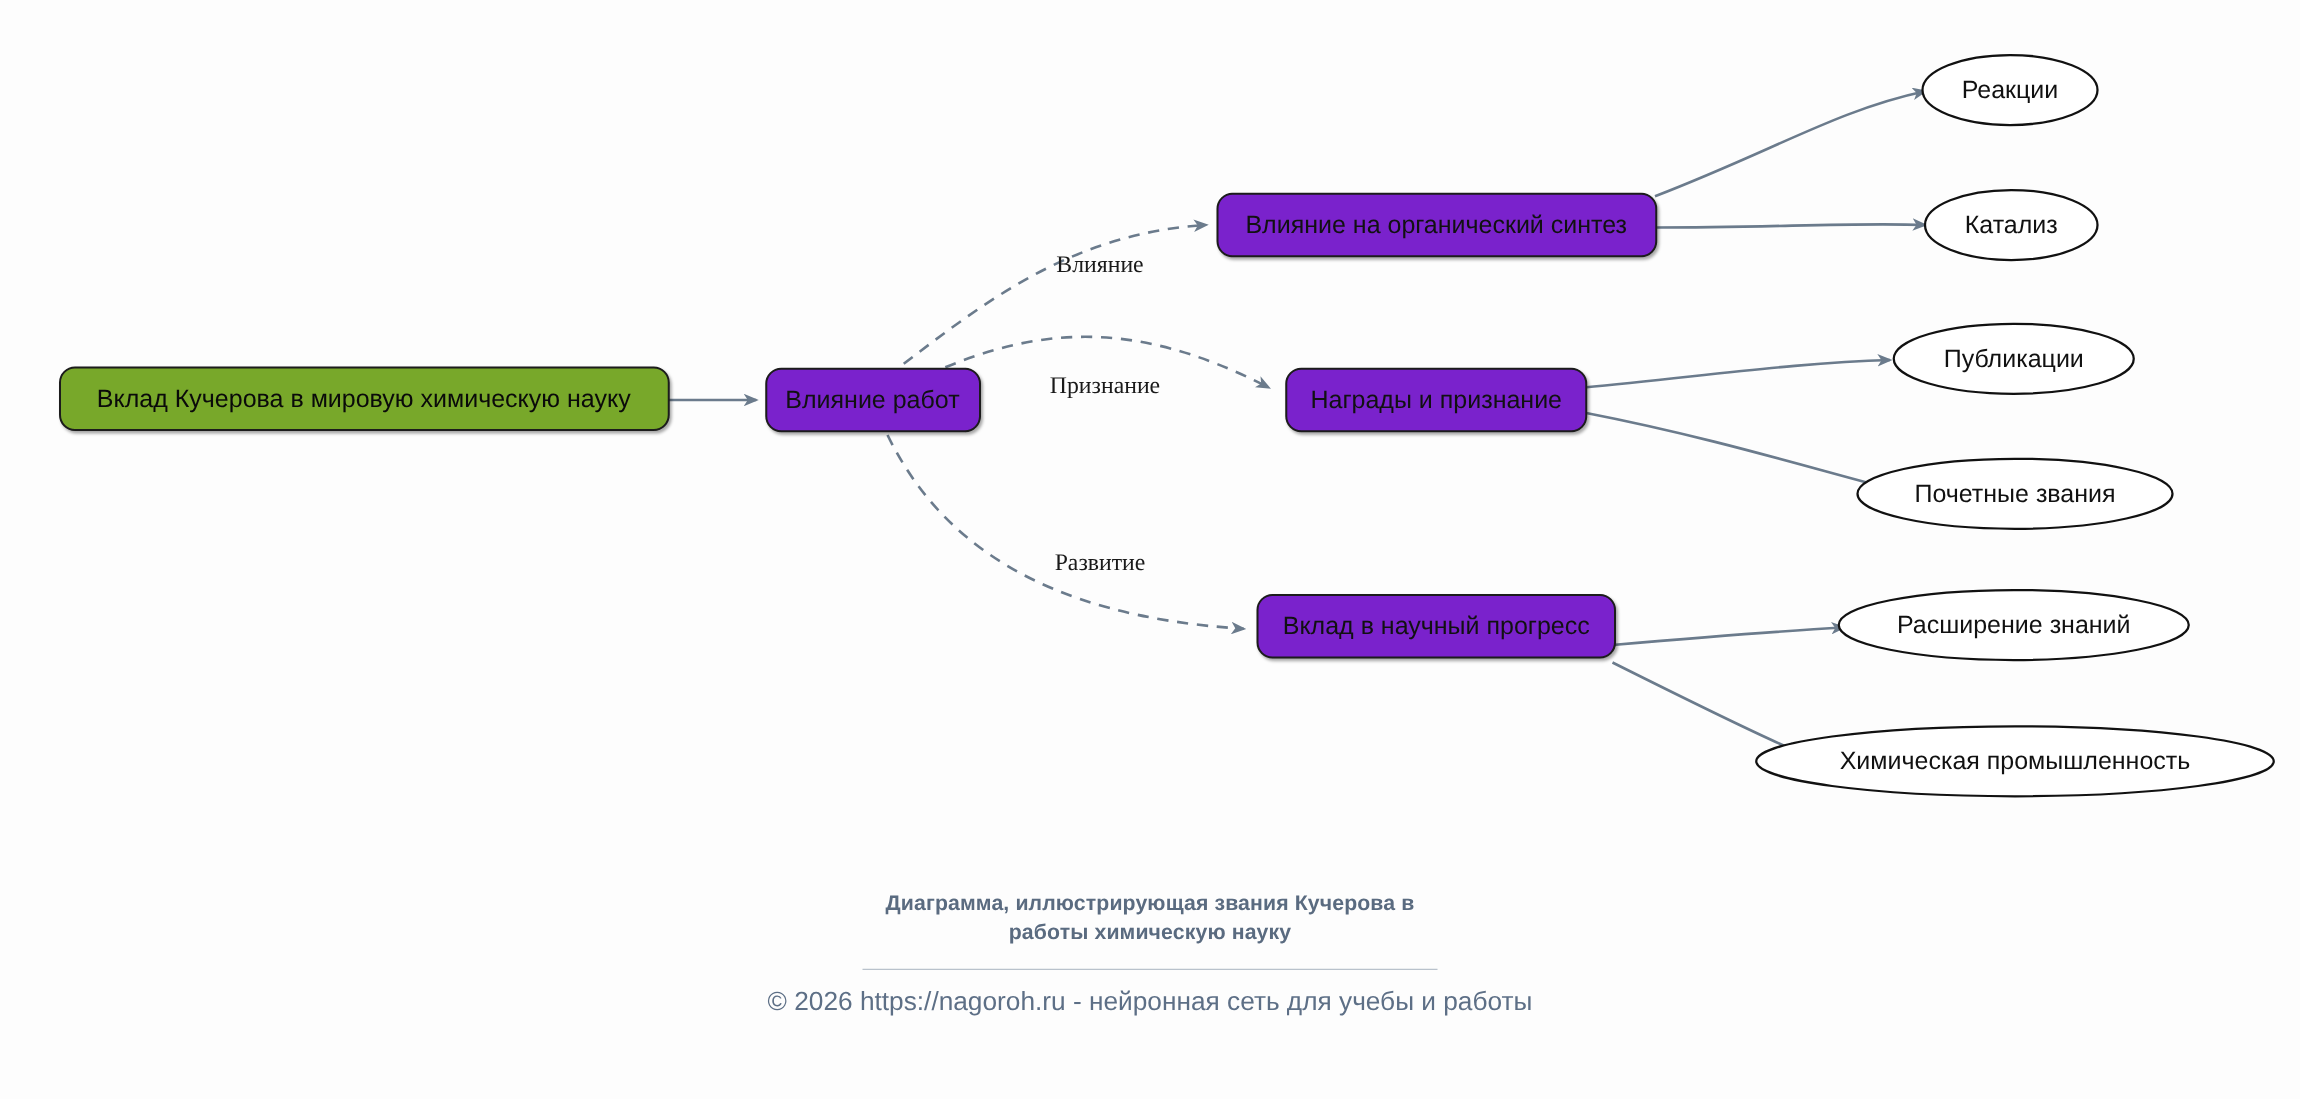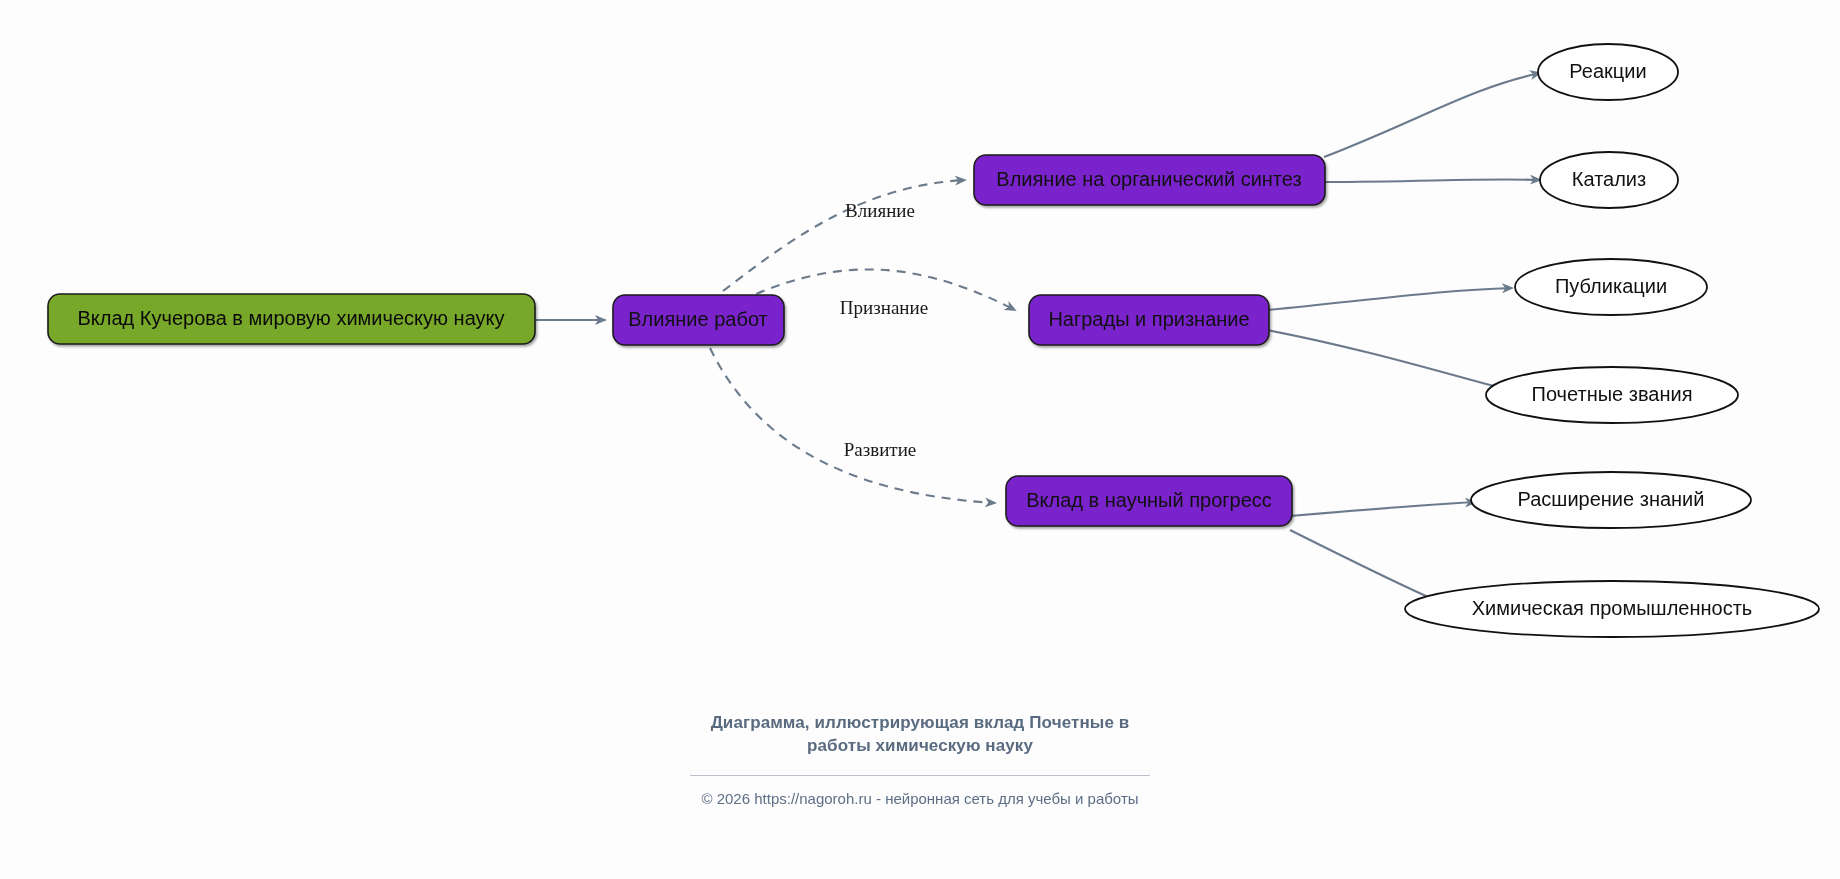--- a/index.html
+++ b/index.html
@@ -90,21 +90,21 @@
     height: 1px;
     background: #b9c2cc;
   }
   .copyright {
     position: absolute;
     left: 0;
     right: 0;
     top: 790px;
     text-align: center;
     font-family: "Liberation Sans", sans-serif;
-    font-size: 15px;
+    font-size: 21px;
     color: #5d6f86;
   }
 </style>
 </head>
 <body>
 
 <div id="diagram-root">
 
   <svg class="graph" viewBox="0 0 1840 879">
     <defs>
@@ -199,21 +199,21 @@
 
       <g>
         <ellipse class="leaf-ellipse" cx="1612" cy="609" rx="207" ry="28"></ellipse>
         <text class="node-label" x="1612" y="610">Химическая промышленность</text>
       </g>
     </g>
   </svg>
 
   <div class="caption">
     <div class="caption-inner">
-      <span>Диаграмма, иллюстрирующая вклад Почетные в</span>
+      <span>Диаграмма, иллюстрирующая звания Кучерова в</span>
       <br>
       <span>работы химическую науку</span>
     </div>
   </div>
 
   <div class="divider"></div>
 
   <div class="copyright">© 2026 https://nagoroh.ru - нейронная сеть для учебы и работы</div>
 
 </div>

